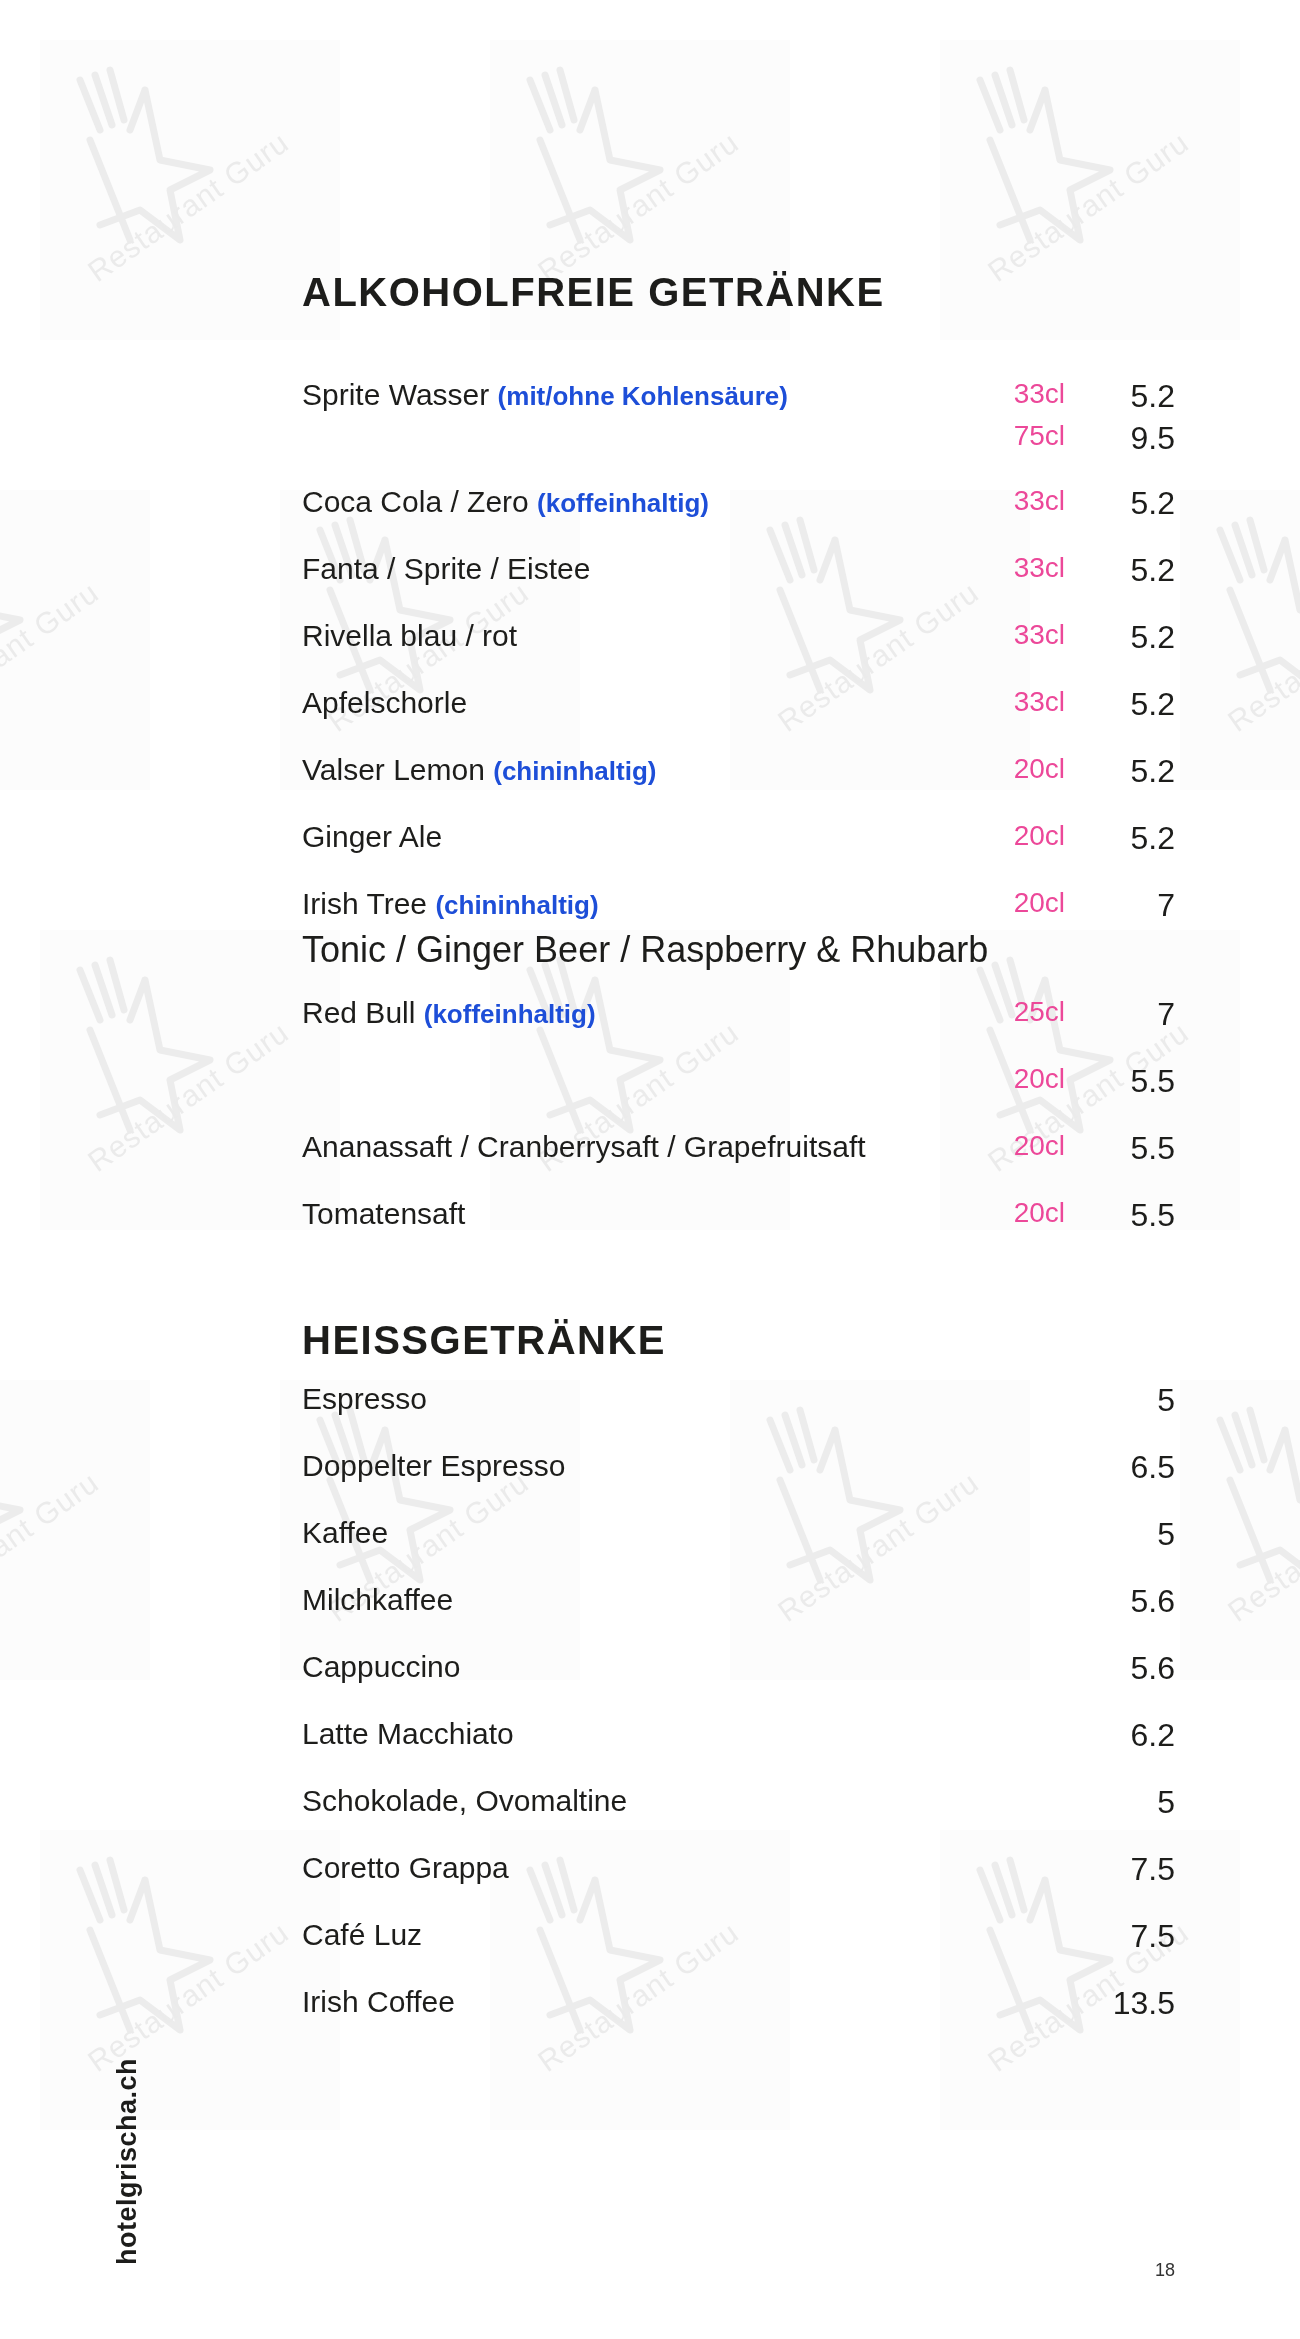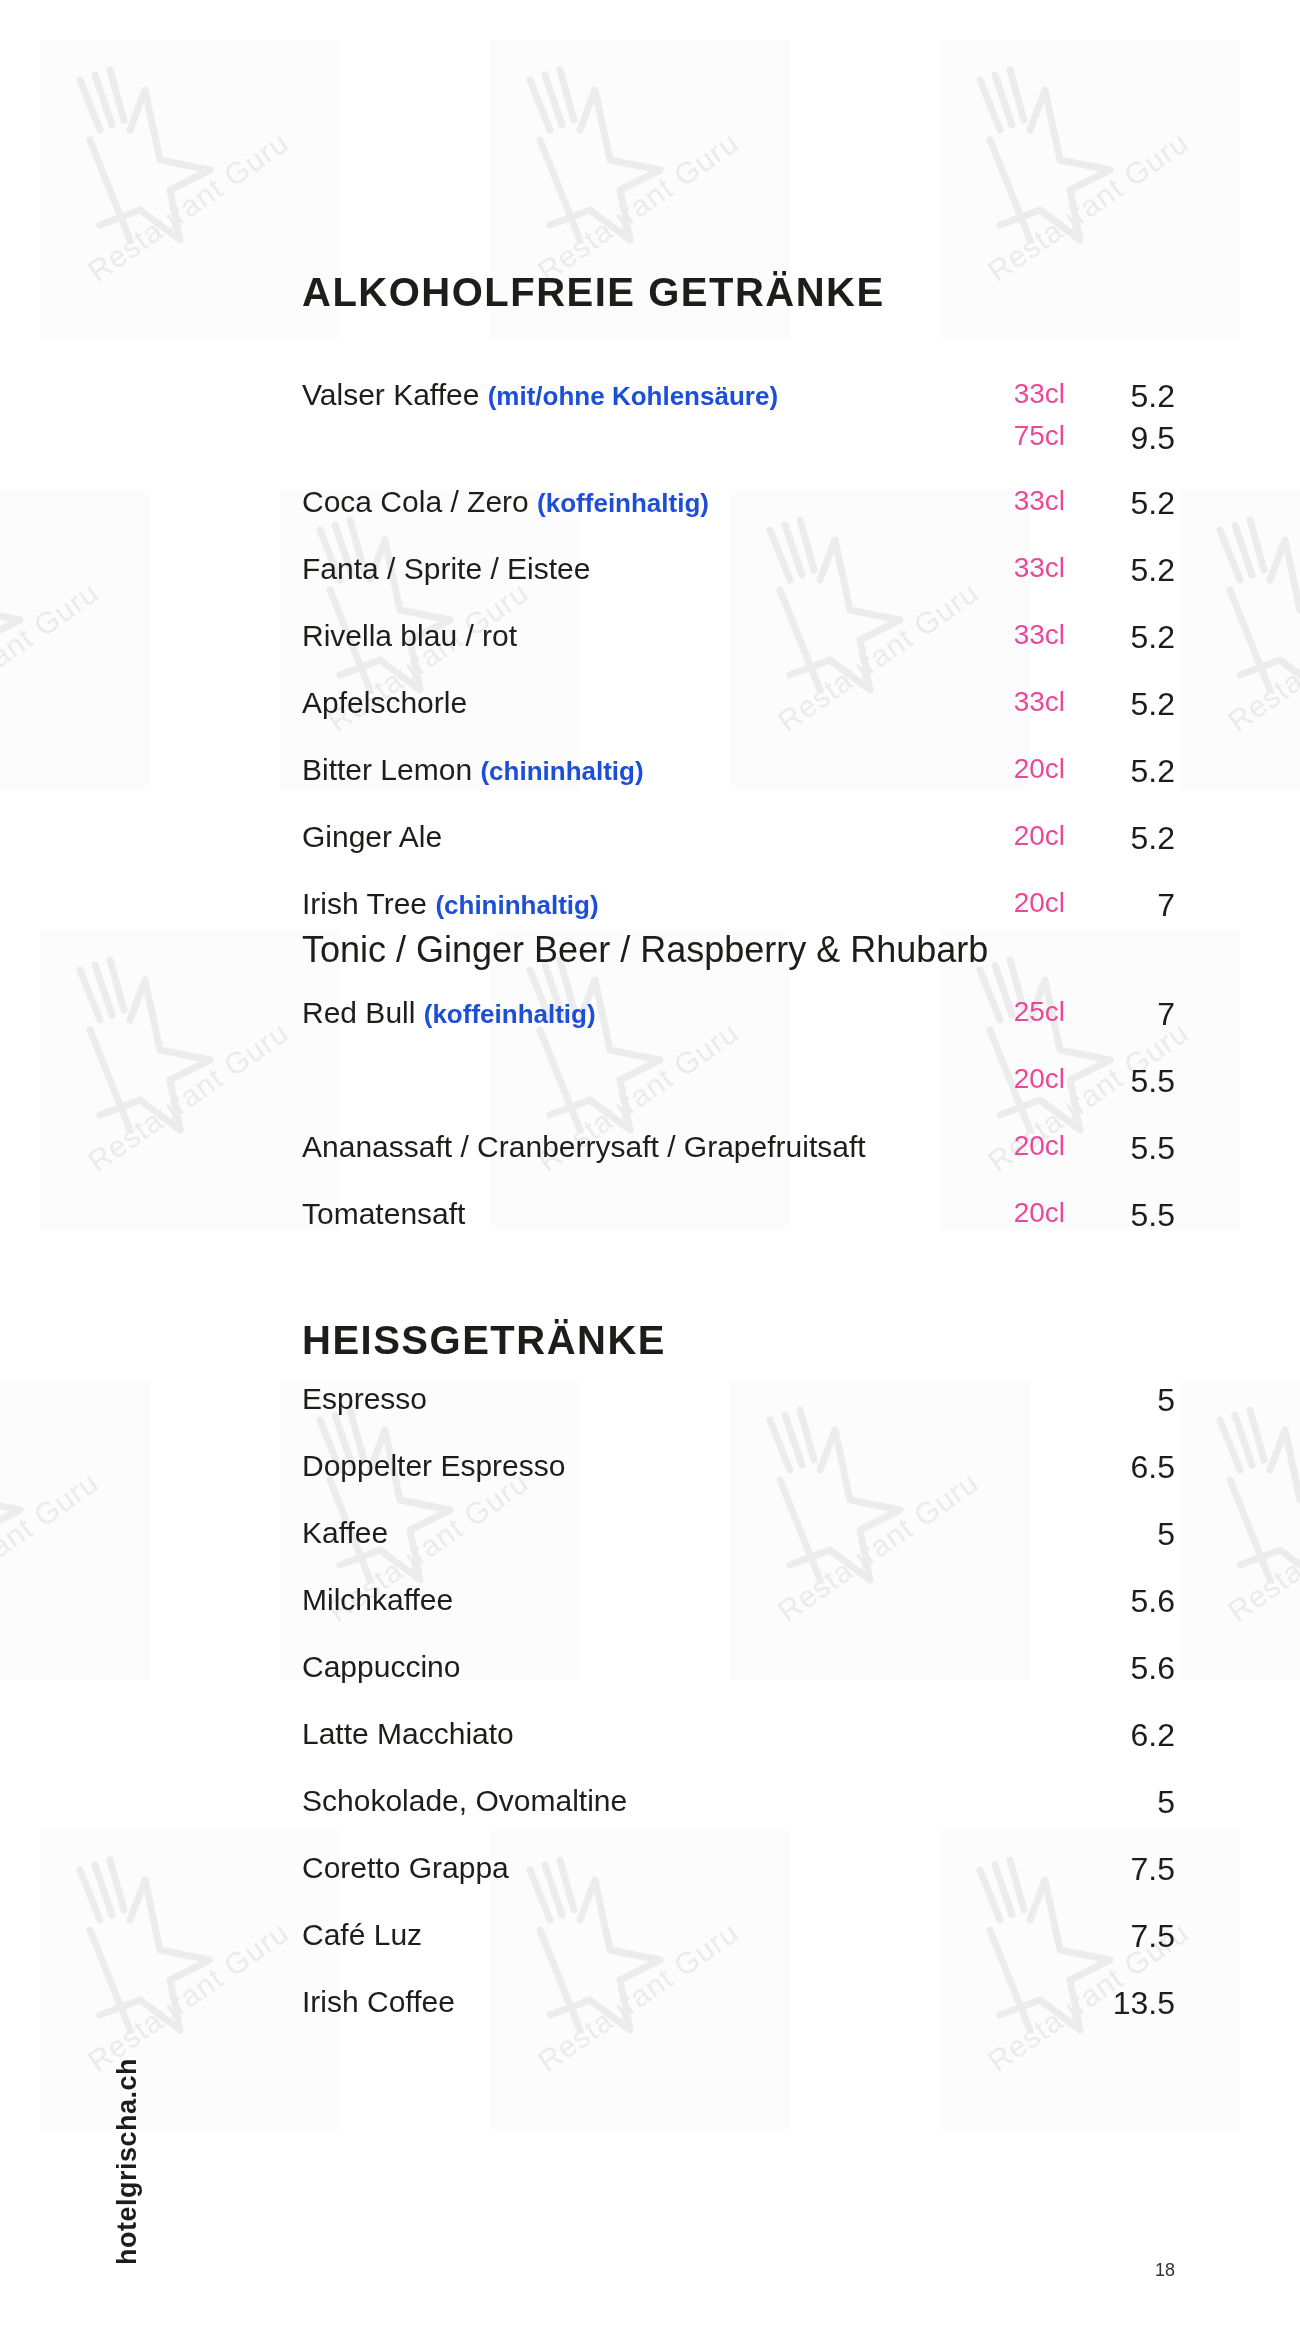--- a/index.html
+++ b/index.html
@@ -149,21 +149,21 @@
       </svg>
     <span class="wm-text">Restaurant Guru</span>
   </div>
 </div>
 
 <div class="content">
 
   <h2 class="section-title" style="top:270px;">ALKOHOLFREIE GETRÄNKE</h2>
 
   <div class="row" style="top:378px;">
-    <span class="name"><b>Valser Kaffee</b> <span class="note">(mit/ohne Kohlensäure)</span></span>
+    <span class="name"><b>Sprite Wasser</b> <span class="note">(mit/ohne Kohlensäure)</span></span>
     <span class="vol">33cl</span>
     <span class="price">5.2</span>
     <span class="vol vol2">75cl</span>
     <span class="price price2">9.5</span>
   </div>
 
   <div class="row" style="top:485px;">
     <span class="name"><b>Coca Cola / Zero</b> <span class="note">(koffeinhaltig)</span></span>
     <span class="vol">33cl</span>
     <span class="price">5.2</span>
@@ -181,21 +181,21 @@
     <span class="price">5.2</span>
   </div>
 
   <div class="row" style="top:686px;">
     <span class="name"><b>Apfelschorle</b></span>
     <span class="vol">33cl</span>
     <span class="price">5.2</span>
   </div>
 
   <div class="row" style="top:753px;">
-    <span class="name"><b>Bitter Lemon</b> <span class="note">(chininhaltig)</span></span>
+    <span class="name"><b>Valser Lemon</b> <span class="note">(chininhaltig)</span></span>
     <span class="vol">20cl</span>
     <span class="price">5.2</span>
   </div>
 
   <div class="row" style="top:820px;">
     <span class="name"><b>Ginger Ale</b></span>
     <span class="vol">20cl</span>
     <span class="price">5.2</span>
   </div>
 

